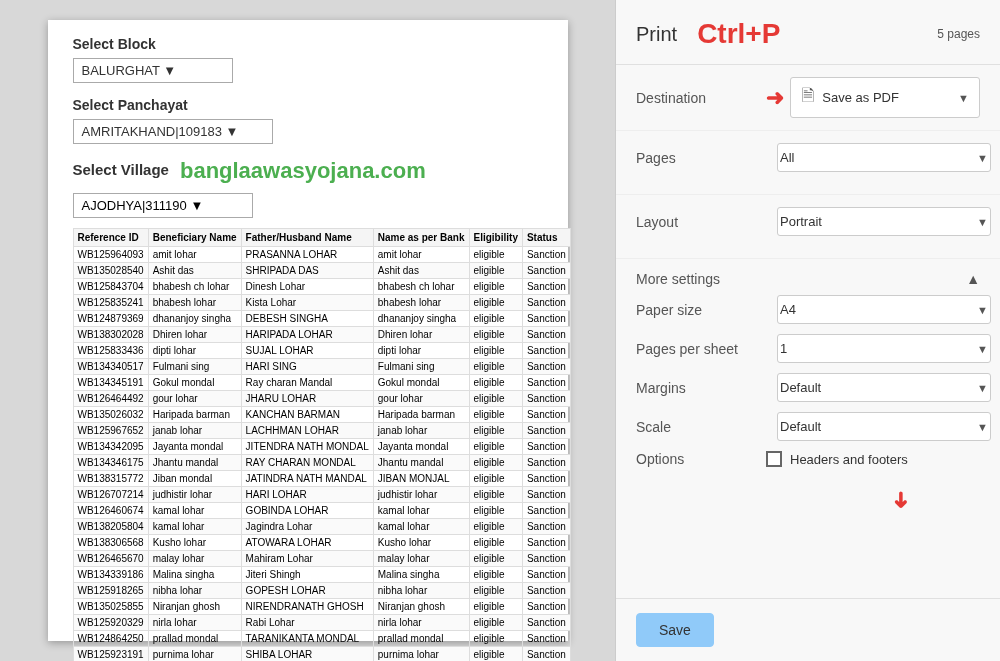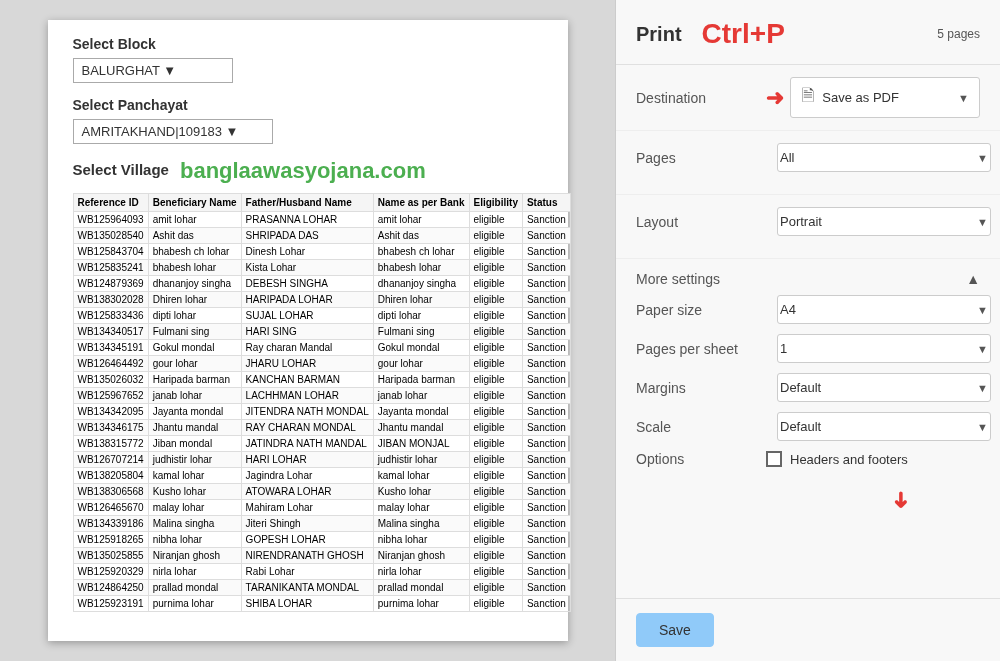--- a/index.html
+++ b/index.html
@@ -134,21 +134,21 @@
 
     .print-header {
       display: flex;
       align-items: center;
       padding: 18px 20px 14px 20px;
       border-bottom: 1px solid #e0e0e0;
     }
 
     .print-title {
       font-size: 20px;
-      font-weight: 700;
+      font-weight: 400;
       color: #333;
       margin-right: 20px;
     }
 
     .ctrl-p-label {
       font-size: 28px;
       font-weight: bold;
       color: #e53935;
       flex: 1;
     }
@@ -318,20 +318,23 @@
       <div class="section-label">Select Panchayat</div>
       <div class="dropdown-select" style="width:200px;">
         <span>AMRITAKHAND|109183 ▼</span>
       </div>
 
       <div style="display:flex; align-items:center; gap:16px; margin-bottom:6px;">
         <div class="select-village-label">Select Village</div>
         <div class="watermark">banglaawasyojana.com</div>
       </div>
 
+      <div class="village-dropdown">
+        <span>AJODHYA|311190 ▼</span>
+      </div>
 
       <table class="data-table">
         <thead>
           <tr id="table-header-row">
           <th>Reference ID</th>
               <th>Beneficiary Name</th>
               <th>Father/Husband Name</th>
               <th>Name as per Bank</th>
               <th>Eligibility</th>
               <th>Status</th>
@@ -460,20 +463,28 @@
             </tr>
             <tr>
               <td>WB126707214</td>
               <td>judhistir lohar</td>
               <td>HARI LOHAR</td>
               <td>judhistir lohar</td>
               <td>eligible</td>
               <td>Sanction</td>
             </tr>
             <tr>
+              <td>WB126460674</td>
+              <td>kamal lohar</td>
+              <td>GOBINDA LOHAR</td>
+              <td>kamal lohar</td>
+              <td>eligible</td>
+              <td>Sanction</td>
+            </tr>
+            <tr>
               <td>WB138205804</td>
               <td>kamal lohar</td>
               <td>Jagindra Lohar</td>
               <td>kamal lohar</td>
               <td>eligible</td>
               <td>Sanction</td>
             </tr>
             <tr>
               <td>WB138306568</td>
               <td>Kusho lohar</td>

